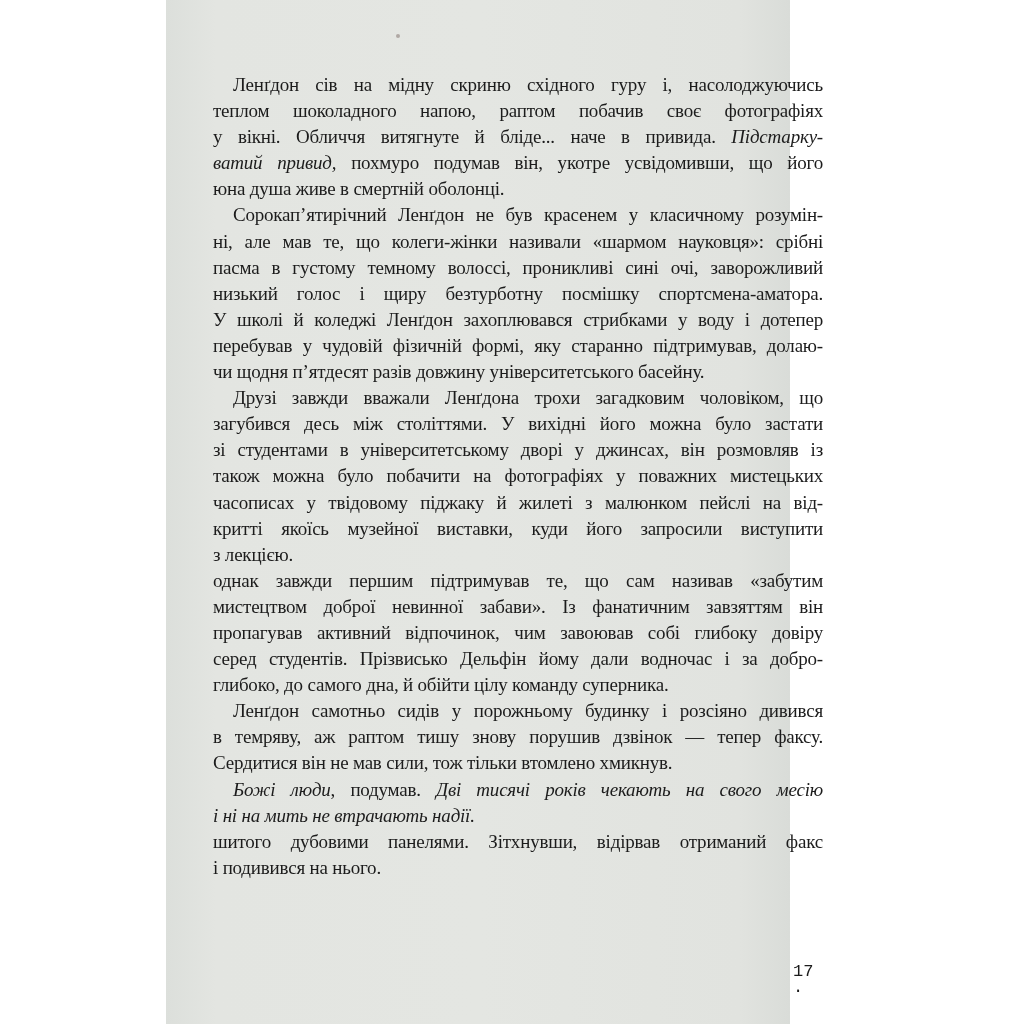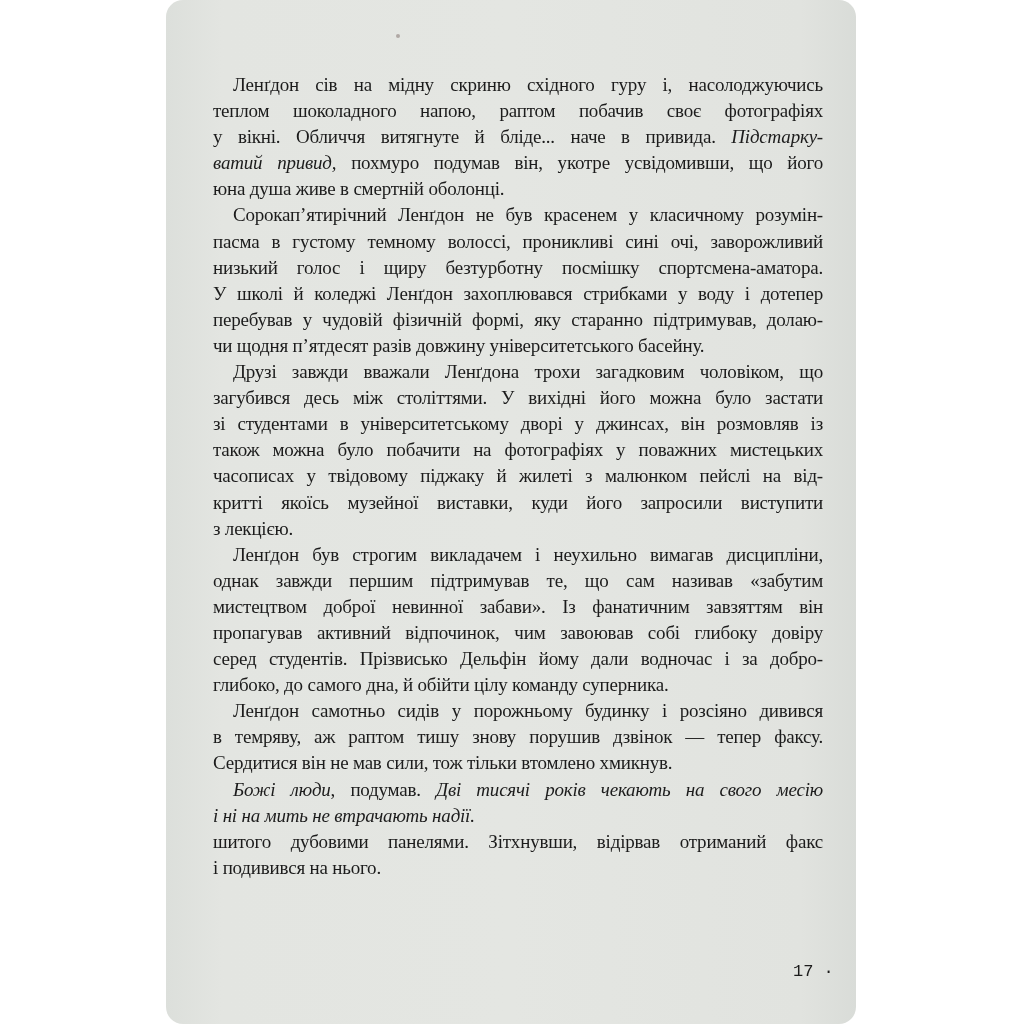--- a/index.html
+++ b/index.html
@@ -1,22 +1,21 @@
 <!DOCTYPE html>
 <html><head>
 <meta charset="utf-8">
 <style>
   html, body { margin: 0; padding: 0; }
   body {
     width: 1024px; height: 1024px; background: #ffffff; position: relative; overflow: hidden;
   }
   .page {
-    position: absolute; left: 166px; top: 0; width: 690px; height: 1024px;
+    position: absolute; left: 166px; top: 0; width: 624px; height: 1024px;
     background: linear-gradient(90deg, #dcdfdb 0%, #e3e5e1 8%, #e4e6e2 50%, #e1e3df 92%, #d9dcd8 100%);
-    border-radius: 17px;
   }
   .mark {
     position: absolute; left: 230px; top: 34px; width: 4px; height: 4px;
     border-radius: 50%; background: #9a8f8a; opacity: 0.7;
   }
   .text {
     position: absolute; left: 47px; top: 72px; width: 610px;
     font-family: "Liberation Serif", serif;
     font-size: 19px; line-height: 26.1px; color: #1c1c1c;
     letter-spacing: -0.2px;
@@ -38,37 +37,37 @@
   <div class="text" id="text">
       <div>
         <div class="line indent"><span>Ленґдон сів на мідну скриню східного гуру і, насолоджуючись</span></div>
         <div class="line"><span>теплом шоколадного напою, раптом побачив своє фотографіях</span></div>
         <div class="line"><span>у вікні. Обличчя витягнуте й бліде... наче в привида. </span><span class="i">Підстарку-</span></div>
         <div class="line"><span class="i">ватий привид,</span><span> похмуро подумав він, укотре усвідомивши, що його</span></div>
         <div class="line last"><span>юна душа живе в смертній оболонці.</span></div>
       </div>
       <div>
         <div class="line indent"><span>Сорокап’ятирічний Ленґдон не був красенем у класичному розумін-</span></div>
+        <div class="line"><span>ні, але мав те, що колеги-жінки називали «шармом науковця»: срібні</span></div>
         <div class="line"><span>пасма в густому темному волоссі, проникливі сині очі, заворожливий</span></div>
         <div class="line"><span>низький голос і щиру безтурботну посмішку спортсмена-аматора.</span></div>
         <div class="line"><span>У школі й коледжі Ленґдон захоплювався стрибками у воду і дотепер</span></div>
         <div class="line"><span>перебував у чудовій фізичній формі, яку старанно підтримував, долаю-</span></div>
         <div class="line last"><span>чи щодня п’ятдесят разів довжину університетського басейну.</span></div>
       </div>
       <div>
         <div class="line indent"><span>Друзі завжди вважали Ленґдона трохи загадковим чоловіком, що</span></div>
         <div class="line"><span>загубився десь між століттями. У вихідні його можна було застати</span></div>
         <div class="line"><span>зі студентами в університетському дворі у джинсах, він розмовляв із</span></div>
         <div class="line"><span>також можна було побачити на фотографіях у поважних мистецьких</span></div>
         <div class="line"><span>часописах у твідовому піджаку й жилеті з малюнком пейслі на від-</span></div>
         <div class="line"><span>критті якоїсь музейної виставки, куди його запросили виступити</span></div>
         <div class="line last"><span>з лекцією.</span></div>
       </div>
       <div>
-        <div class="line indent"><span>Ленґдон був строгим викладачем і неухильно вимагав дисципліни,</span></div>
         <div class="line"><span>однак завжди першим підтримував те, що сам називав «забутим</span></div>
         <div class="line"><span>мистецтвом доброї невинної забави». Із фанатичним завзяттям він</span></div>
         <div class="line"><span>пропагував активний відпочинок, чим завоював собі глибоку довіру</span></div>
         <div class="line"><span>серед студентів. Прізвисько Дельфін йому дали водночас і за добро-</span></div>
         <div class="line last"><span>глибоко, до самого дна, й обійти цілу команду суперника.</span></div>
       </div>
       <div>
         <div class="line indent"><span>Ленґдон самотньо сидів у порожньому будинку і розсіяно дивився</span></div>
         <div class="line"><span>в темряву, аж раптом тишу знову порушив дзвінок — тепер факсу.</span></div>
         <div class="line last"><span>Сердитися він не мав сили, тож тільки втомлено хмикнув.</span></div>

